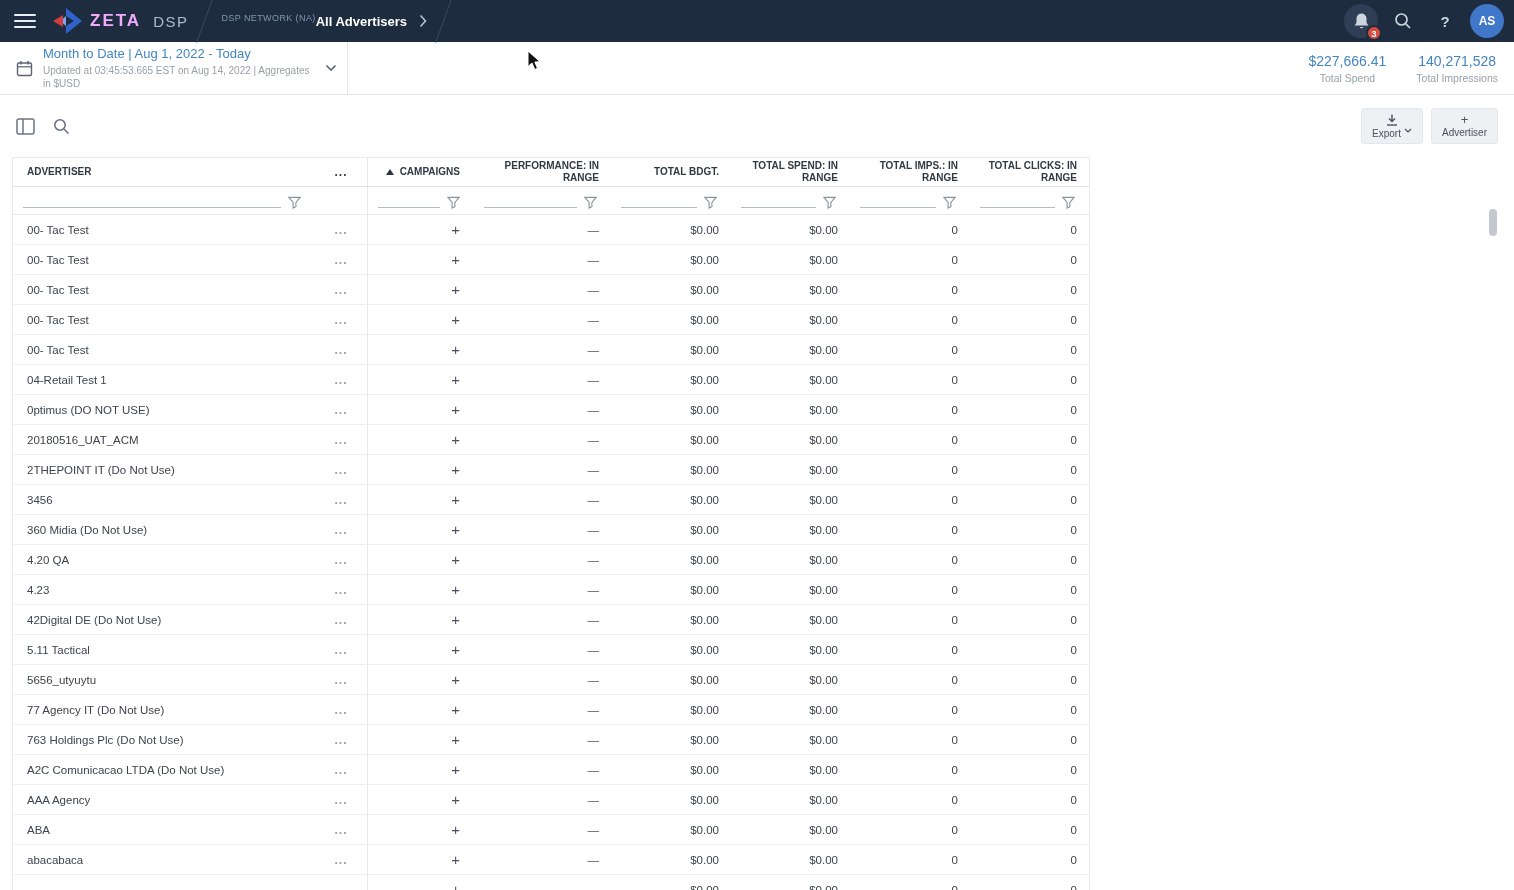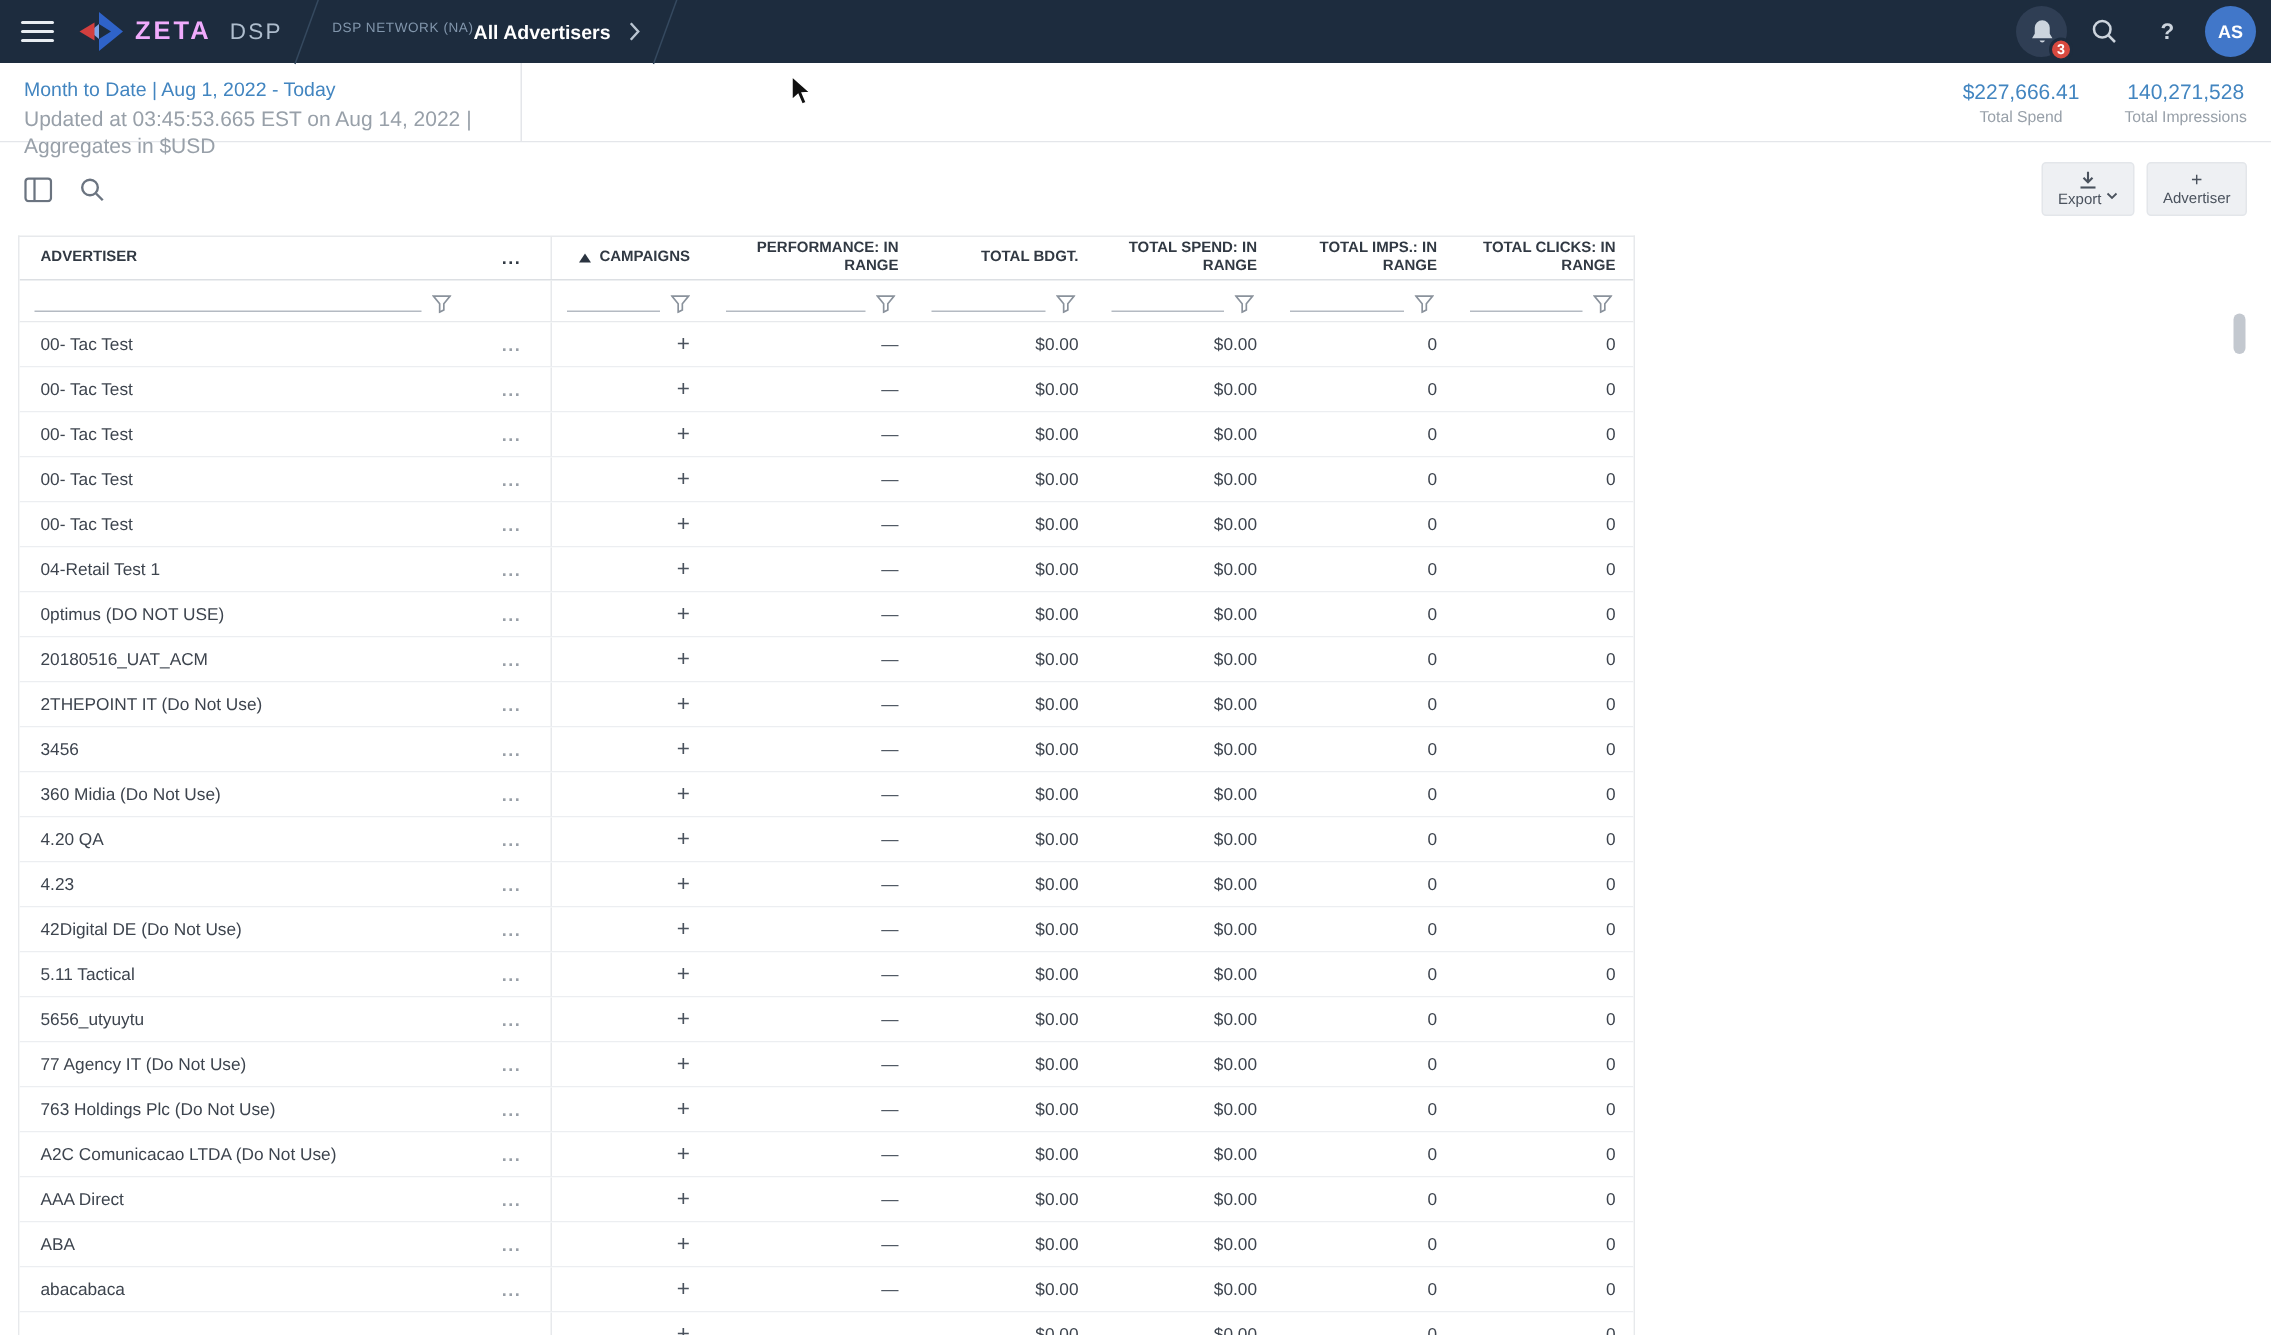--- a/index.html
+++ b/index.html
@@ -52,25 +52,25 @@
   
   .datebar {
     height: 53px; background: #fff;
     border-bottom: 1px solid #e4e6ea;
     display: flex; align-items: center;
   }
   .date-left {
     width: 348px; height: 100%;
     border-right: 1px solid #e4e6ea;
     display: flex; align-items: center;
-    padding: 0 10px 0 16px; gap: 10px; cursor: pointer; flex-direction: column;
+    padding: 0 10px 0 16px; gap: 10px; cursor: pointer;
   }
   .date-texts { flex: 1; line-height: 1.25; }
   .date-title { font-size: 13px; color: #4285c0; }
-  .date-sub { font-size: 14px; color: #98a0a9; margin-top: 3px; }
+  .date-sub { font-size: 10px; color: #98a0a9; margin-top: 3px; }
   .totals { margin-left: auto; display: flex; gap: 30px; padding-right: 16px; text-align: center; }
   .total-value { font-size: 14px; color: #4285c0; }
   .total-label { font-size: 10.5px; color: #98a0a9; margin-top: 3px; }
 
   
   .toolbar { height: 62px; display: flex; align-items: center; padding: 0 16px; background: #fff; }
   .tool-icons { display: flex; align-items: center; gap: 18px; }
   .tool-icon { cursor: pointer; display: flex; align-items: center; }
   .toolbar-right { margin-left: auto; display: flex; gap: 8px; }
   .btn {
@@ -480,21 +480,21 @@
     <div class="td-advertiser">A2C Comunicacao LTDA (Do Not Use)</div>
     <div class="td-menu">...</div>
     <div class="td-expand">+</div>
     <div class="td-perf">—</div>
     <div class="td-num">$0.00</div>
     <div class="td-num">$0.00</div>
     <div class="td-num">0</div>
     <div class="td-num">0</div>
   </div>
       <div class="grid-row trow">
-    <div class="td-advertiser">AAA Direct</div>
+    <div class="td-advertiser">AAA Agency</div>
     <div class="td-menu">...</div>
     <div class="td-expand">+</div>
     <div class="td-perf">—</div>
     <div class="td-num">$0.00</div>
     <div class="td-num">$0.00</div>
     <div class="td-num">0</div>
     <div class="td-num">0</div>
   </div>
       <div class="grid-row trow">
     <div class="td-advertiser">ABA</div>

